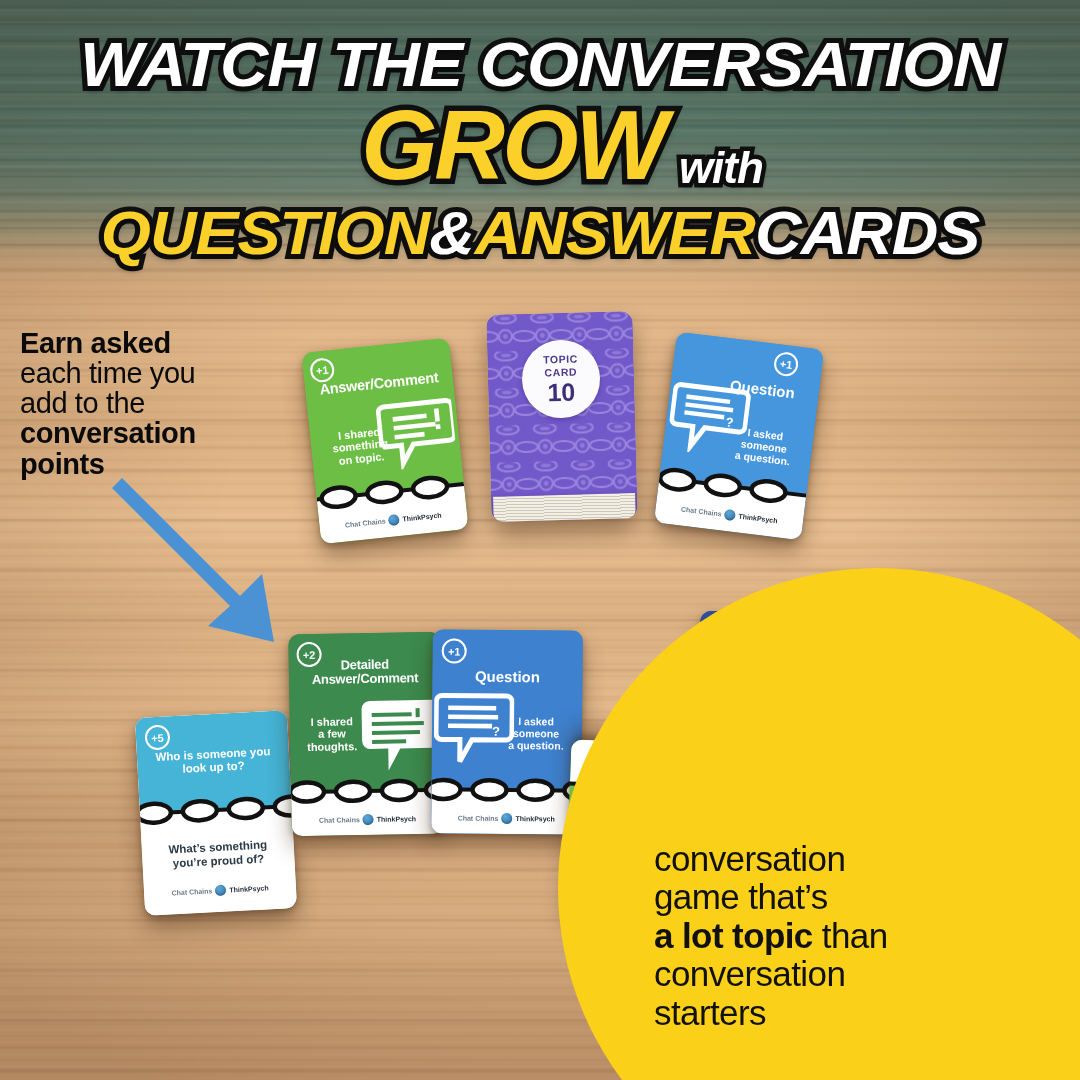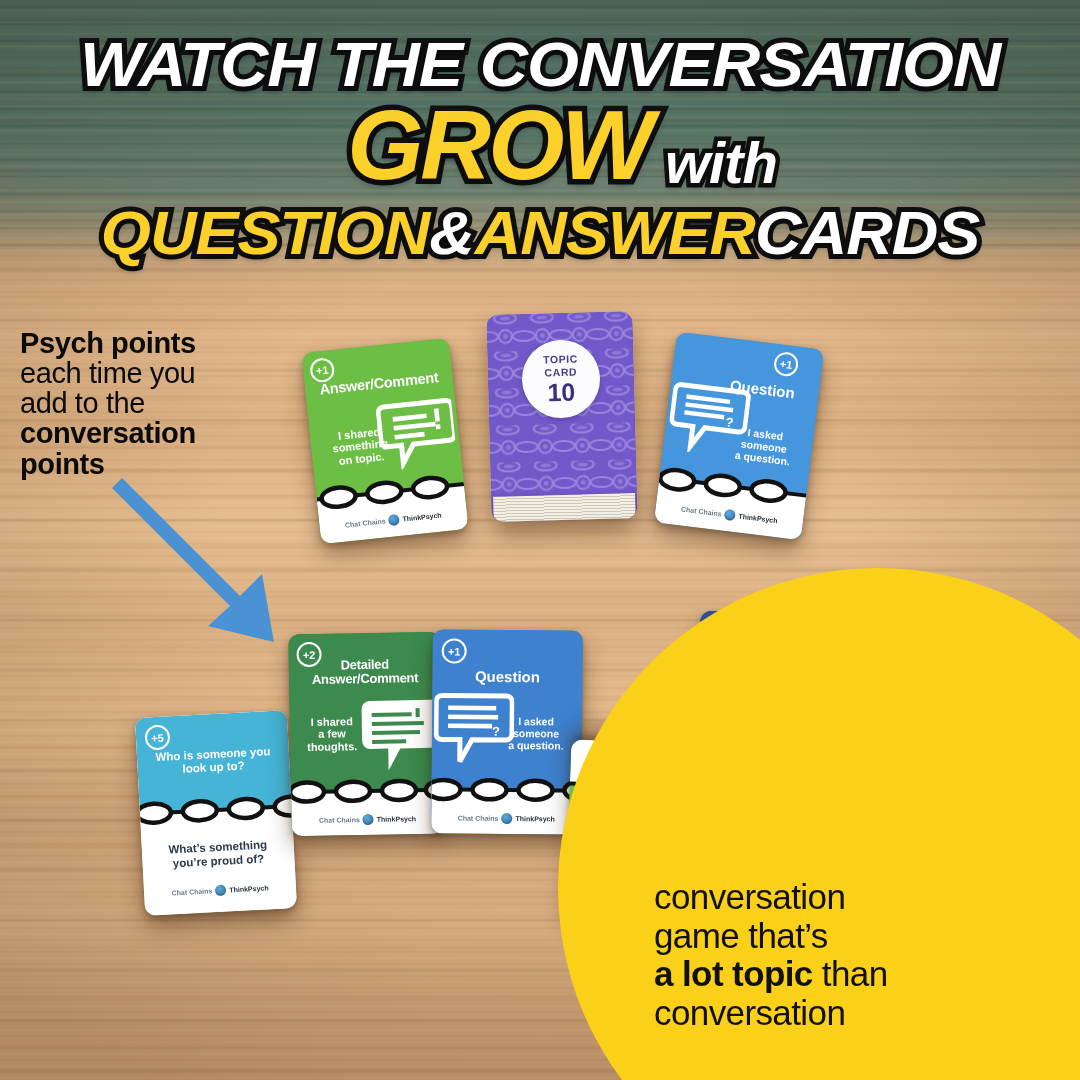--- a/index.html
+++ b/index.html
@@ -75,21 +75,21 @@
     letter-spacing:-1px;
   }
   .hl-line{ display:block; line-height:.96; white-space:nowrap; }
   .hl1{ font-size:63px; color:#fff;
     -webkit-text-stroke:10px #101010; paint-order:stroke fill;
     text-shadow:0 4px 7px rgba(0,0,0,.45); transform:scaleX(1.06); }
   .hl2{ font-size:98px; margin-top:4px; }
   .hl2 .grow{ color:#FBD02B; -webkit-text-stroke:11px #101010;
     paint-order:stroke fill; letter-spacing:-3px;
     text-shadow:0 5px 8px rgba(0,0,0,.45);margin-left:44px; }
-  .hl2 .with{ font-size:58px; color:#fff; -webkit-text-stroke:9px #101010;
+  .hl2 .with{ font-size:44px; color:#fff; -webkit-text-stroke:9px #101010;
     paint-order:stroke fill; margin-left:14px;
     text-shadow:0 4px 7px rgba(0,0,0,.45); vertical-align:-4px; }
   .hl3{ font-size:62px; margin-top:10px; transform:scaleX(1.04); }
   .hl3 .y{ color:#FBD02B; -webkit-text-stroke:10px #101010; paint-order:stroke fill;
     text-shadow:0 4px 7px rgba(0,0,0,.45); }
   .hl3 .w{ color:#fff; -webkit-text-stroke:10px #101010; paint-order:stroke fill;
     text-shadow:0 4px 7px rgba(0,0,0,.45); }
 
   
   .callout{
@@ -196,21 +196,21 @@
     <span class="hl-line hl1">WATCH THE CONVERSATION</span>
     <span class="hl-line hl2">
       <span class="grow">GROW</span><span class="with">with</span>
     </span>
     <span class="hl-line hl3">
       <span class="y">QUESTION</span><span class="w">&amp;</span><span class="y">ANSWER</span><span class="w">CARDS</span>
     </span>
   </div>
 
   <div class="callout">
-    <span class="ln"><b>Psych points</b></span>
+    <span class="ln"><b>Earn asked</b></span>
     <span class="ln">each time you</span>
     <span class="ln">add to the</span>
     <span class="ln"><b>conversation</b></span>
     <span class="ln"><b>points</b></span>
   </div>
 
   <svg class="arrow" viewBox="0 0 200 180">
     <path d="M10 8 L128 126 L150 104 L162 172 L96 156 L118 136 L0 18 Z" fill="#4A92D4"></path>
   </svg>
 
@@ -529,15 +529,16 @@
       </div>
     </div>
   </div>
 
   <div class="ycircle"></div>
   <div class="ytext">
     <span class="ln">conversation</span>
     <span class="ln">game that’s</span>
     <span class="ln"><b>a lot topic</b><span> than</span></span>
     <span class="ln">conversation</span>
+    <span class="ln">starters</span>
   </div>
 
 </div>
 
 </body></html>

